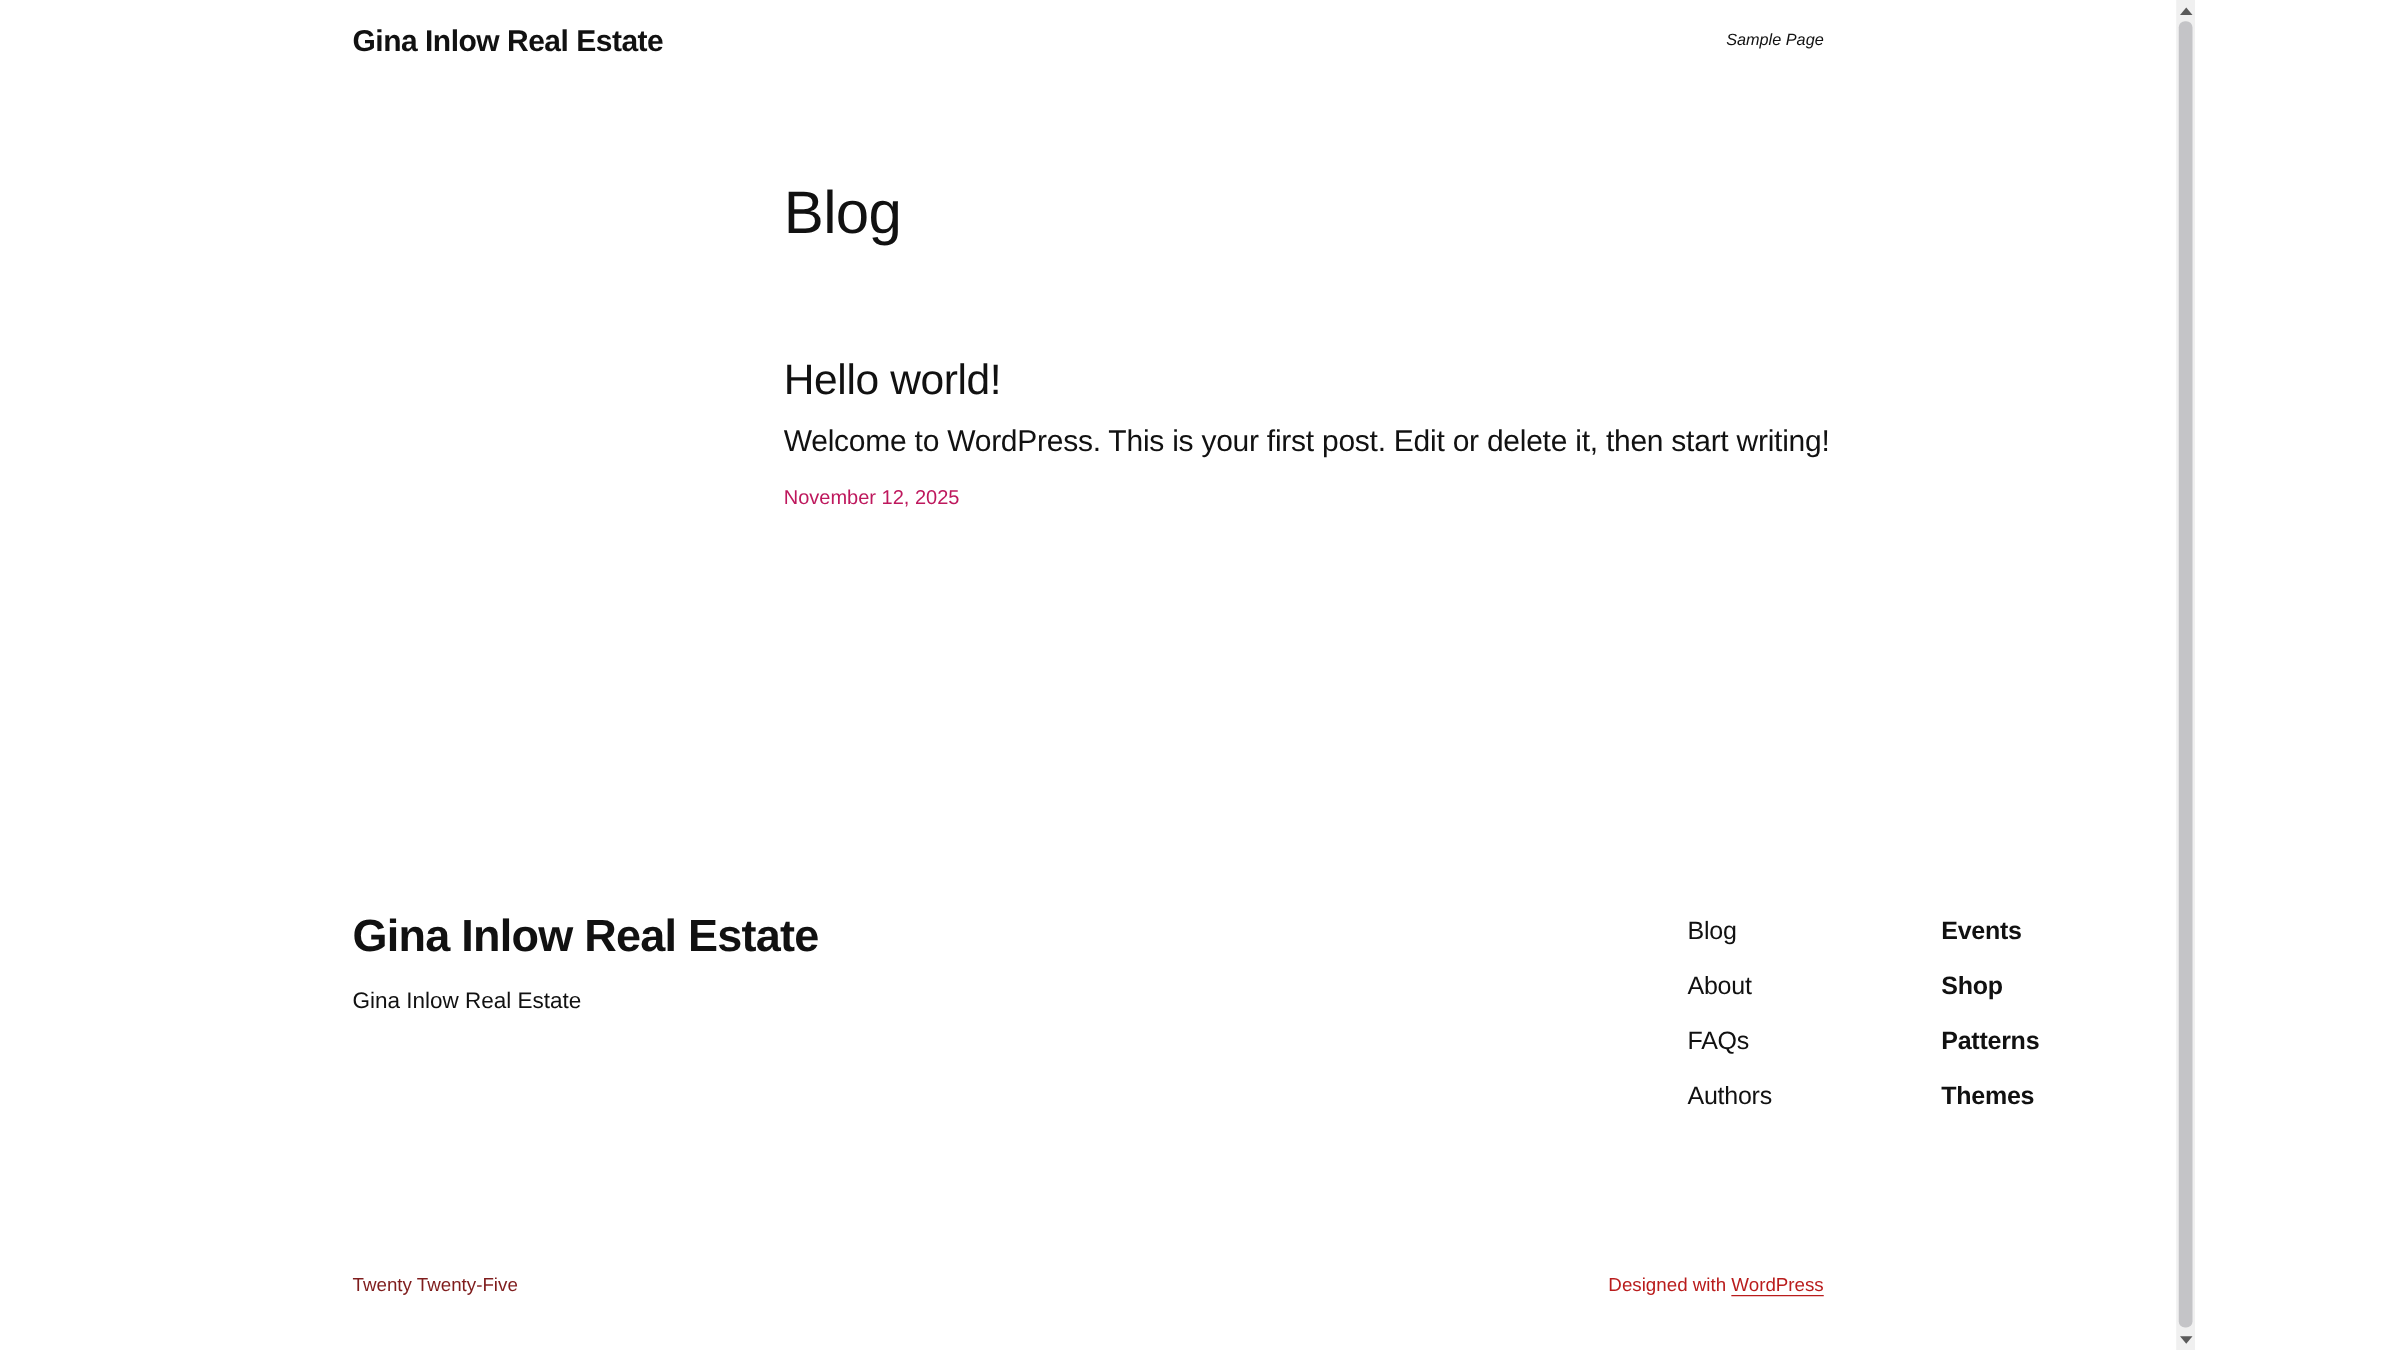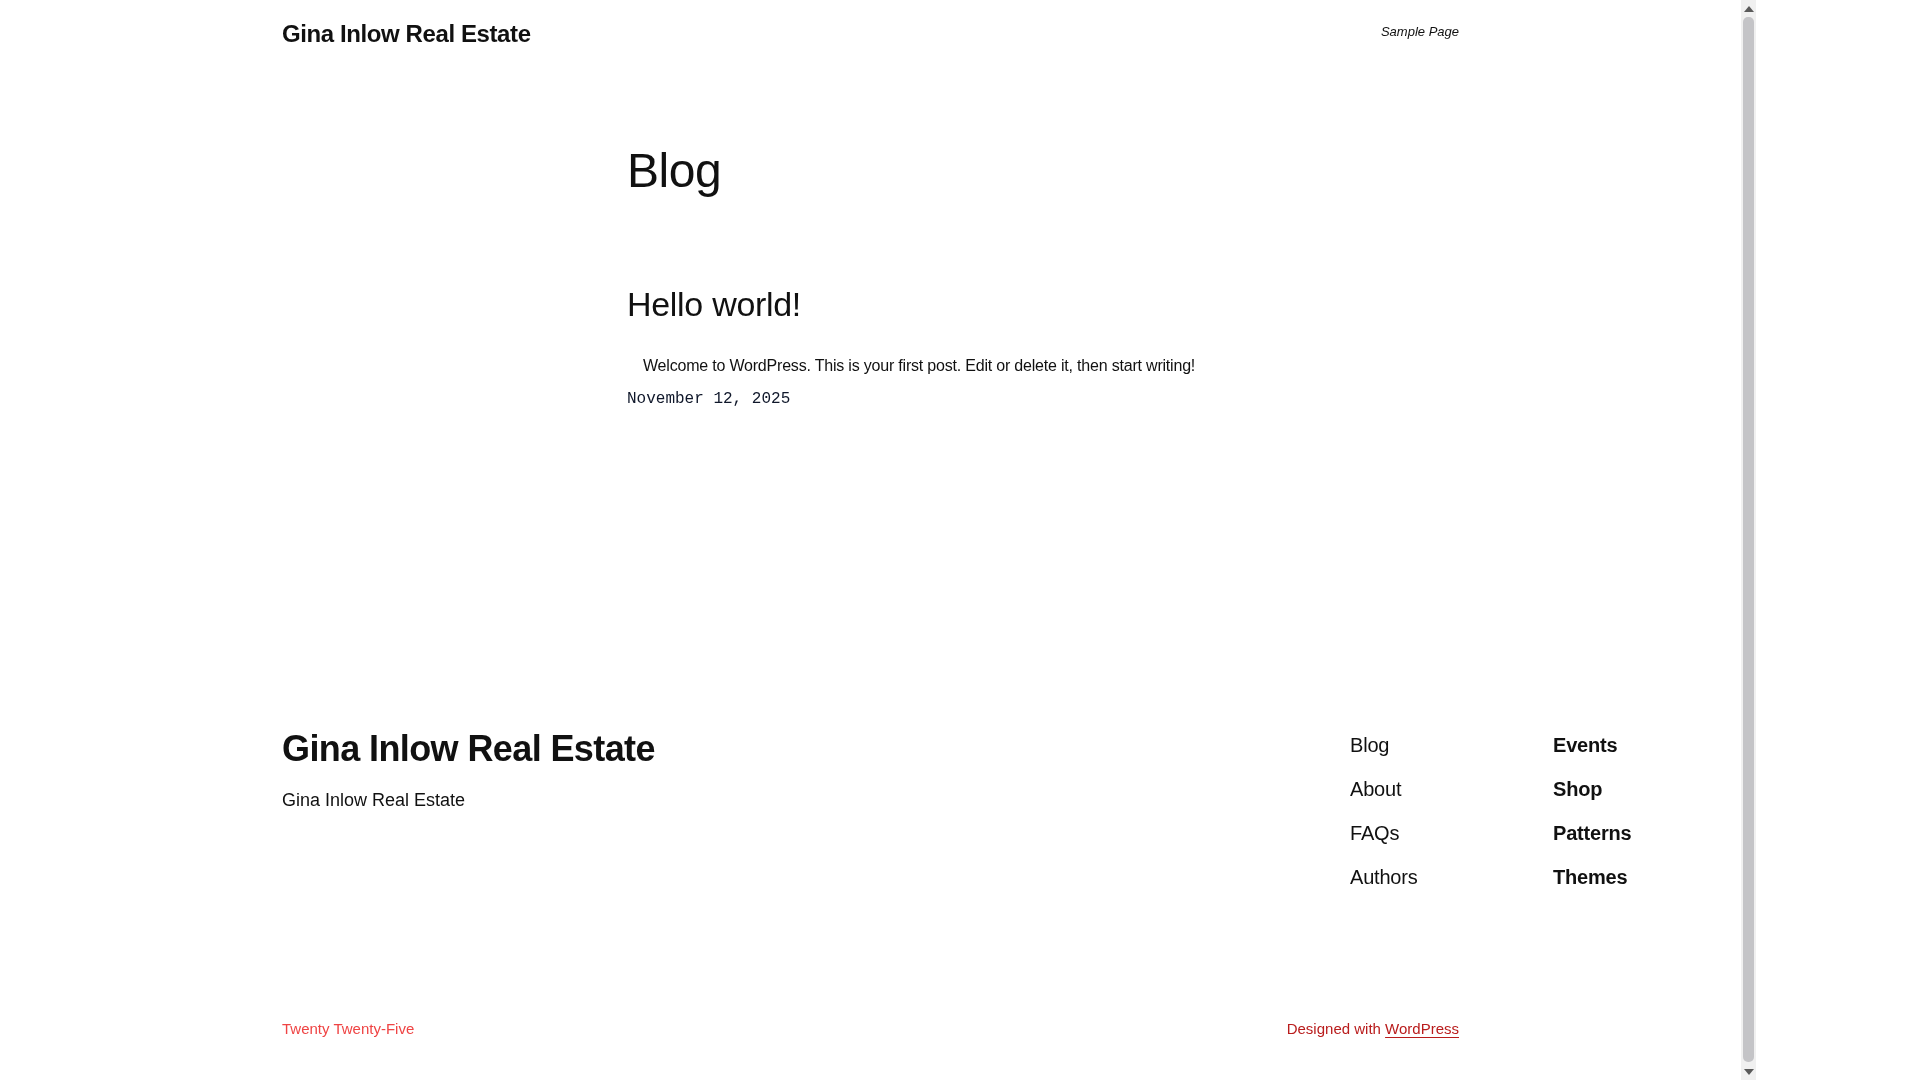--- a/index.html
+++ b/index.html
@@ -45,33 +45,32 @@
   }
   .post-title {
     left: 627px; top: 287px;
     margin: 0;
     font-size: 34px; font-weight: 400;
     letter-spacing: -0.3px;
     line-height: 1;
   }
   .post-content {
     left: 627px; top: 340px;
-    margin: 16px;
-    font-size: 16px; font-weight: 400;
+    margin: 0;
+    font-size: 24px; font-weight: 400;
     letter-spacing: -0.2px;
     line-height: 1.2;
     white-space: nowrap;
   }
   .post-date {
     left: 627px; top: 391px;
     font-size: 16px;
-    color: #0f172a;
-    line-height: 1;
-    white-space: nowrap;
-    font-family: Liberation Mono, monospace;
+    color: #be185d;
+    line-height: 1;
+    white-space: nowrap;
   }
 
   
   .footer-title {
     left: 282px; top: 731px;
     margin: 0;
     font-size: 36px; font-weight: 700;
     letter-spacing: -0.6px;
     line-height: 1;
     white-space: nowrap;
@@ -89,21 +88,21 @@
     font-size: 20px;
     line-height: 20px;
     letter-spacing: -0.2px;
   }
   .footer-nav-col-1 { left: 1350px; top: 735px; }
   .footer-nav-col-2 { left: 1553px; top: 735px; font-weight: bold; }
 
   .colophon-left {
     left: 282px; top: 1021px;
     font-size: 15px;
-    color: #ef4444;
+    color: #7f1d1d;
     line-height: 1;
     white-space: nowrap;
   }
   .colophon-right {
     right: 297px; top: 1021px;
     font-size: 15px;
     color: #b91c1c;
     line-height: 1;
     white-space: nowrap;
   }

